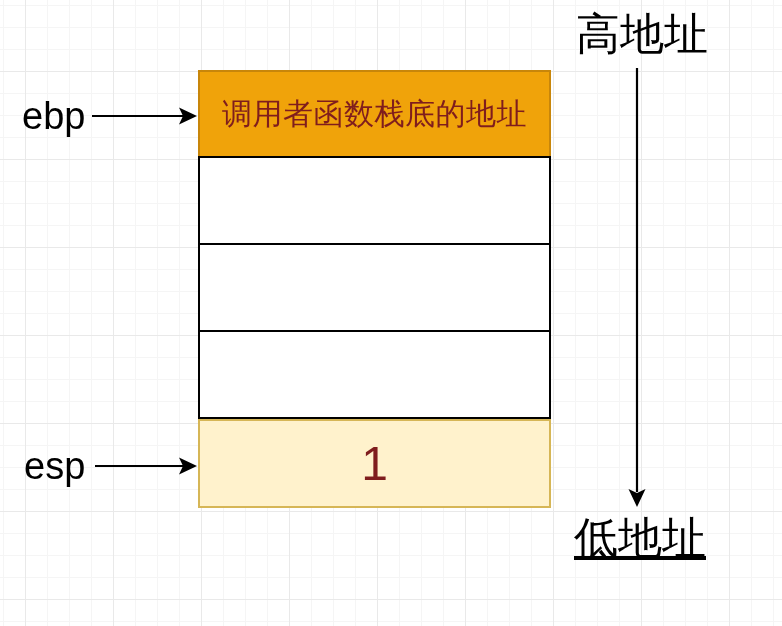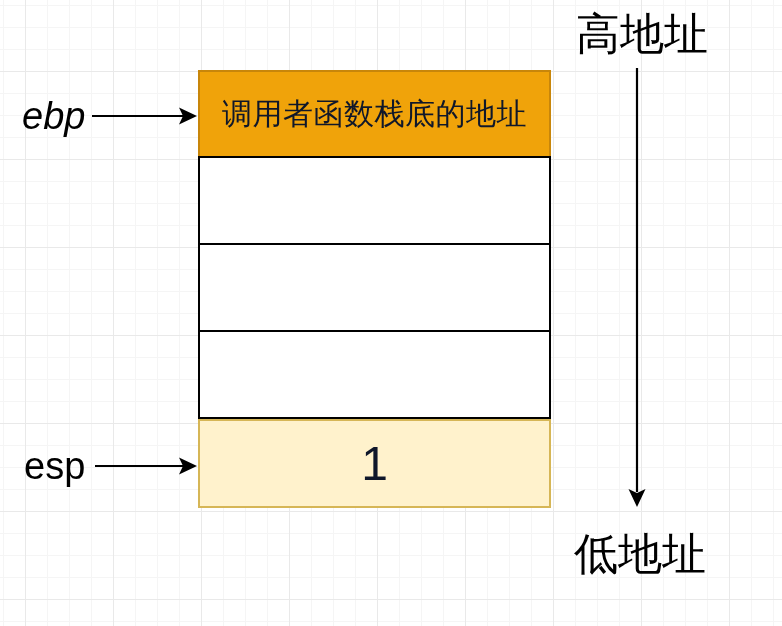--- a/index.html
+++ b/index.html
@@ -25,21 +25,21 @@
     background-position: 25px 71px, 25px 71px, 3px 5px, 3px 5px;
   }
   .cell {
     position: absolute;
     left: 198px;
     width: 353px;
     box-sizing: border-box;
     display: flex;
     align-items: center;
     justify-content: center;
-    color: #0f172a;
+    color: #7f1d1d;
   }
   .cell-saved-ebp {
     top: 70px;
     height: 88px;
     background: #f0a30a;
     border: 2px solid #c8860a;
     z-index: 1;
     font-size: 30px;
     letter-spacing: 0.5px;
   }
@@ -59,30 +59,30 @@
     border: 2px solid #d6b656;
     z-index: 1;
     font-size: 48px;
   }
   .reg-label {
     position: absolute;
     color: #000000;
     font-size: 38px;
     line-height: 38px;
   }
-  .reg-ebp { left: 22px; top: 97px; font-style: italic; }
+  .reg-ebp { left: 22px; top: 97px; }
   .reg-esp { left: 24px; top: 447px; }
   .addr-label {
     position: absolute;
     color: #000000;
     font-size: 44px;
     line-height: 44px;
   }
   .addr-high { left: 576px; top: 12px; }
-  .addr-low  { left: 574px; top: 532px; }
+  .addr-low  { left: 574px; top: 516px; text-decoration: underline; }
   .arrow-layer {
     position: absolute;
     left: 0;
     top: 0;
     width: 782px;
     height: 626px;
     pointer-events: none;
     z-index: 3;
   }
 </style>

